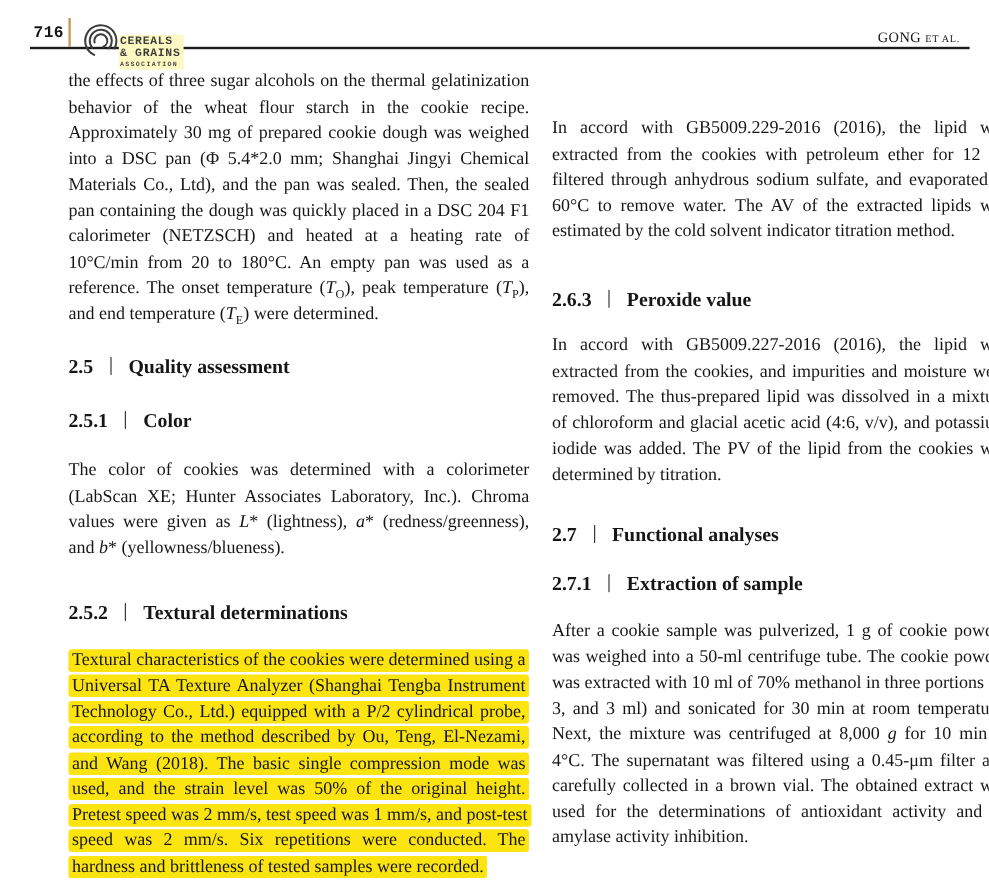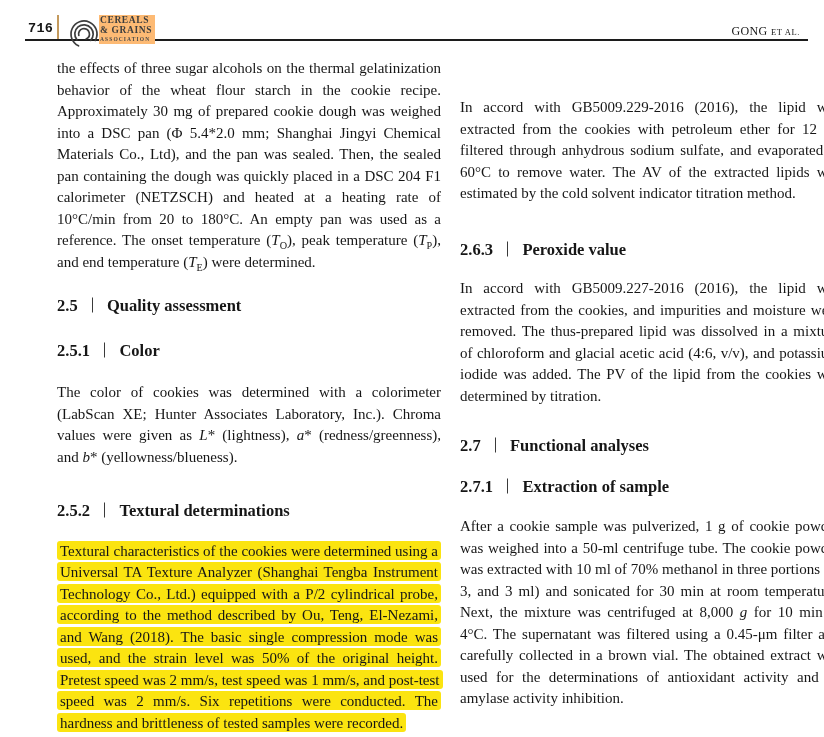--- a/index.html
+++ b/index.html
@@ -29,22 +29,22 @@
   }
   .accent-bar{
     position:absolute;left:57px;top:15px;width:1.6px;height:24px;
     background:var(--accent-bar);
   }
   .logo{
     position:absolute;left:67px;top:13px;width:110px;height:42px;
   }
   .logo svg{position:absolute;left:0;top:0;}
   .logo-text{
-    position:absolute;left:32px;top:2px;background:#fdba74;
-    font-family:Liberation Serif, serif;
+    position:absolute;left:32px;top:16px;background:#fef9c3;
+    font-family:Liberation Mono, monospace;
     color:#3d3d3d;line-height:1;padding:1px 3px 1px 1px;
   }
   .logo-line{display:block;font-size:9.5px;font-weight:bold;letter-spacing:.6px;}
   .logo-line3{display:block;font-size:5.5px;font-weight:bold;letter-spacing:1.1px;margin-top:2px;color:#4a4a4a;}
   .running-head{
     position:absolute;right:24px;top:24px;font-size:12px;letter-spacing:.4px;
     white-space:nowrap;
   }
   .running-head .etal{font-size:8.5px;letter-spacing:.6px;}
 

